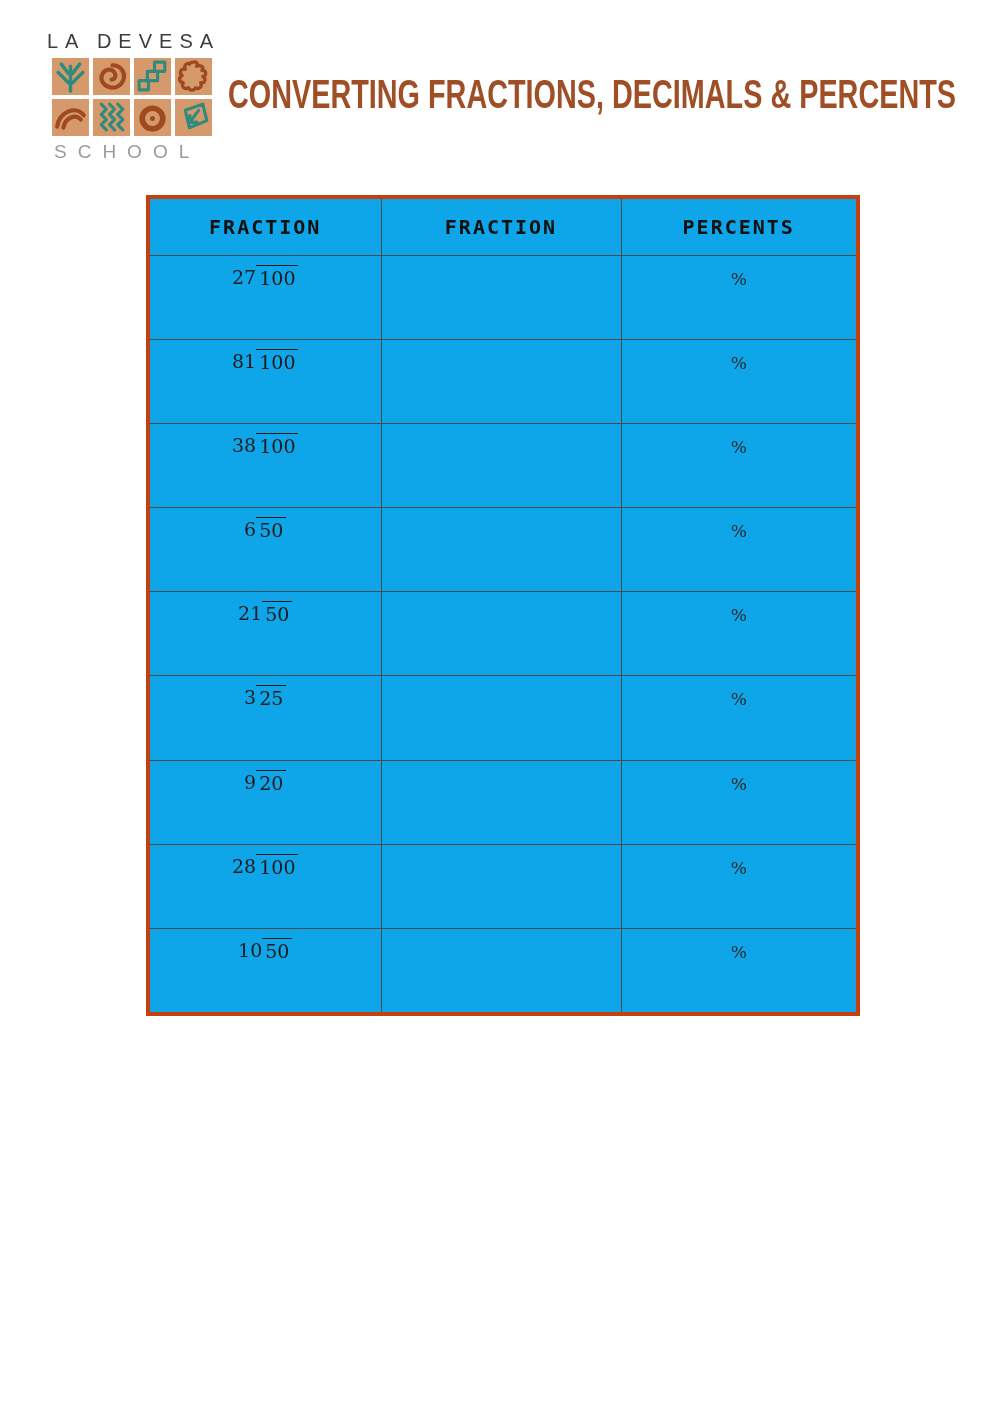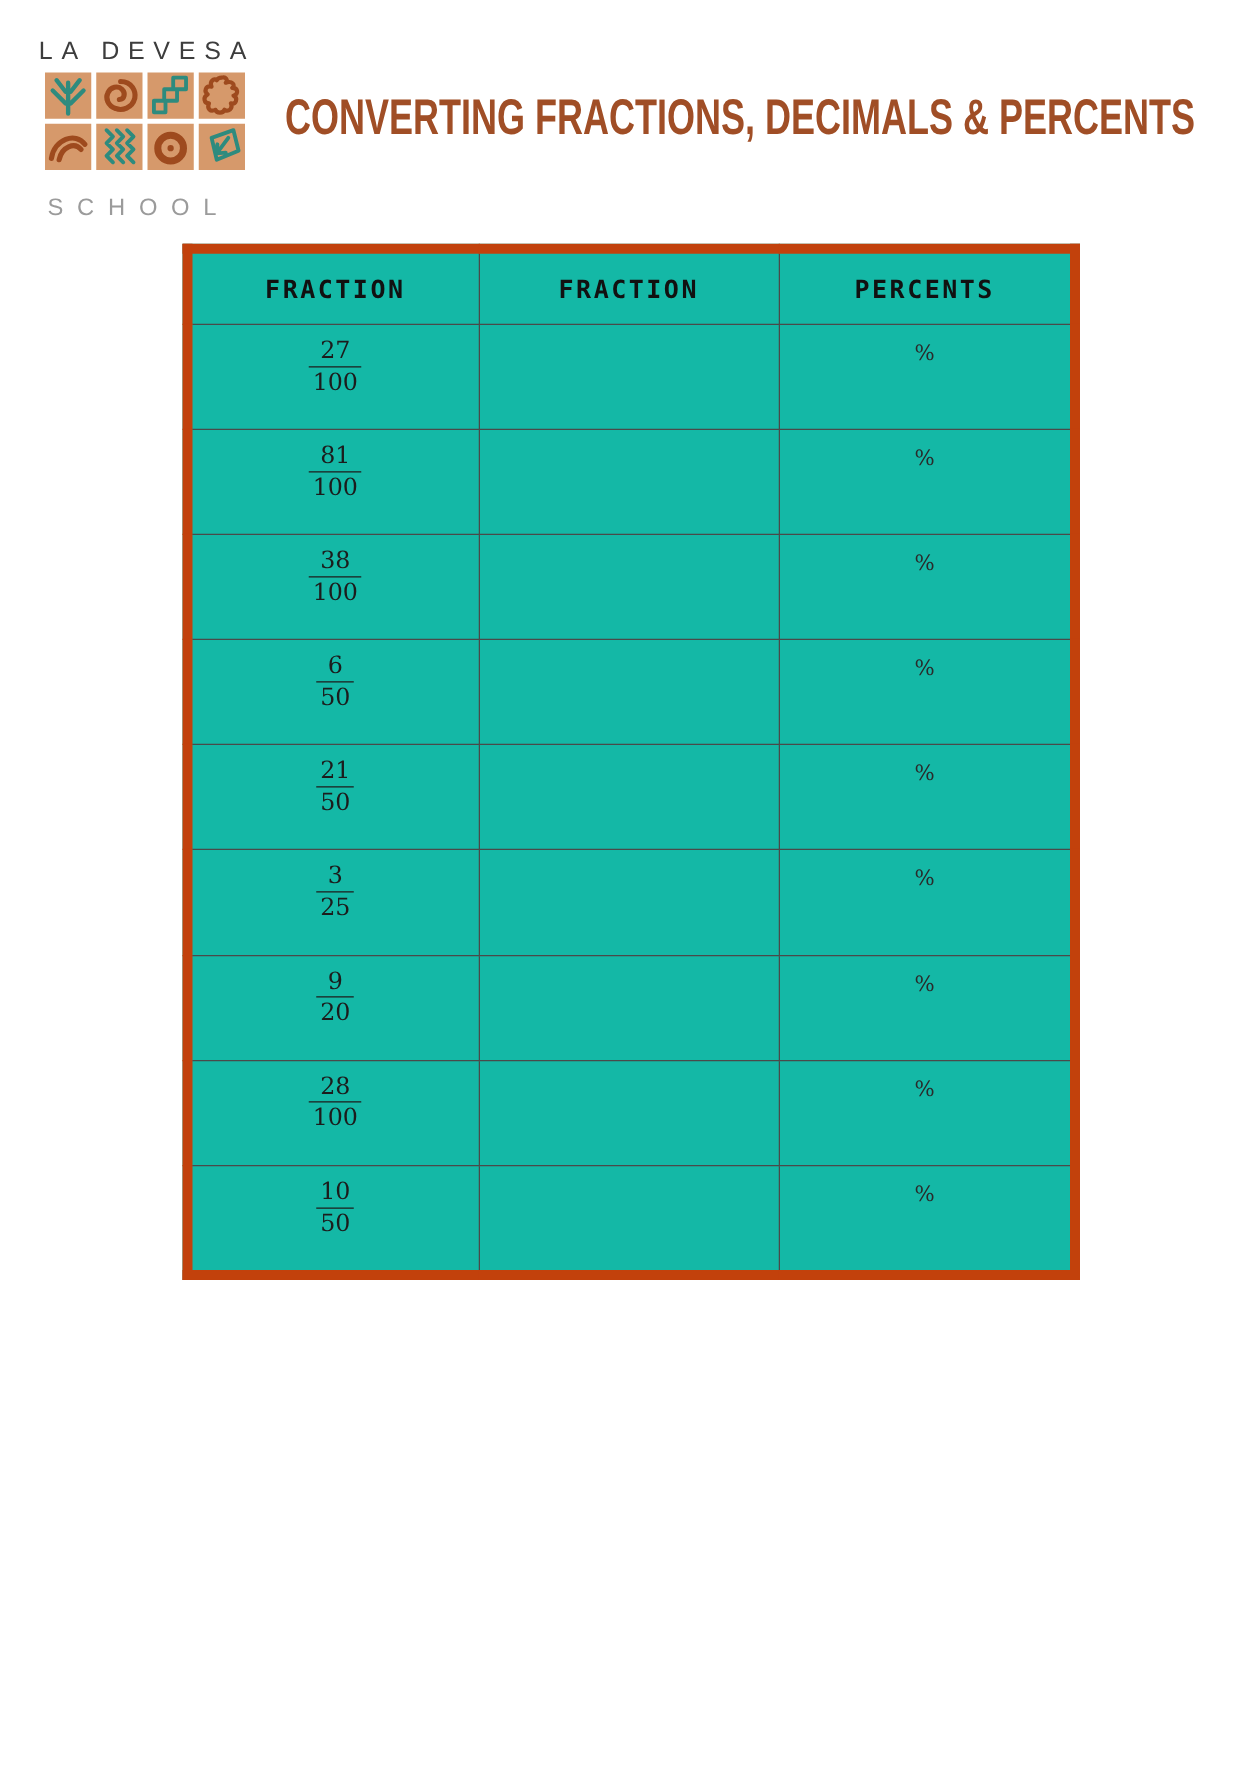--- a/index.html
+++ b/index.html
@@ -5,80 +5,80 @@
   html,body{margin:0;padding:0;background:#fff;}
   .page{
     position:relative;
     width:1000px;height:1413px;
     background:#ffffff;
     overflow:hidden;
     font-family:"Liberation Sans", sans-serif;
   }
 
   
-  .logo{position:absolute;left:28px;top:30px;width:170px;}
+  .logo{position:absolute;left:44px;top:30px;width:170px;}
   .logo-top{
     font-family:"Liberation Sans", sans-serif;
     font-size:20px;color:#3d3d3d;letter-spacing:7px;
     font-weight:400;white-space:nowrap;margin-left:3px;
   }
   .logo-grid{
     margin-top:5px;margin-left:8px;
     display:grid;grid-template-columns:repeat(4,37px);
     grid-auto-rows:37px;gap:4px;
   }
   .tile{
     background:var(--tilebg,#d6996b);
     width:37px;height:37px;
   }
   .tile svg{width:100%;height:100%;display:block;}
   .tile svg path, .tile svg circle{
     stroke:var(--stroke,#555);fill:none;
     stroke-linecap:round;stroke-linejoin:round;
   }
   .logo-bottom{
-    margin-top:20px;margin-left:10px;
+    margin-top:5px;margin-left:10px;
     font-size:19px;color:#9b9b9b;letter-spacing:11px;
     font-weight:400;white-space:nowrap;
   }
 
   
   .title{
     position:absolute;left:228px;top:72px;margin:0;
     font-family:"Liberation Sans", sans-serif;
     font-weight:700;font-size:40px;line-height:1.1;
     color:#a04e26;white-space:nowrap;
     transform:scaleX(0.72);transform-origin:left center;
     letter-spacing:0px;
   }
 
   
   table.worksheet{
     position:absolute;left:146px;top:195px;
     width:710px;border-collapse:collapse;table-layout:fixed;
-    background:#14b8a6;
-    border:8px solid #c2410c;
+    background:#0ea5e9;
+    border:4px solid #c2410c;
   }
   table.worksheet th, table.worksheet td{
     border:1.4px solid #4a4a4a;
     vertical-align:top;
     padding:0;
   }
   table.worksheet th{
     height:56px;
     vertical-align:middle;text-align:center;
     font-family:"DejaVu Sans Mono", monospace;
     font-weight:700;font-size:20px;letter-spacing:2px;
     color:#111;
   }
   table.worksheet td{height:83.1px;}
 
   td.c-fraction{text-align:center;}
   .fraction{
-    display:inline-flex;flex-direction:column;align-items:center;
+    display:inline-flex;align-items:center;
     margin-top:9px;
     font-family:"DejaVu Serif", serif;
     font-size:19px;line-height:1.25;color:#1c1c1c;
   }
   .fraction .den{
     border-top:1.6px solid #1c1c1c;
     padding:1px 3px 0 3px;
   }
   td.c-percent{text-align:center;}
   .pct{

